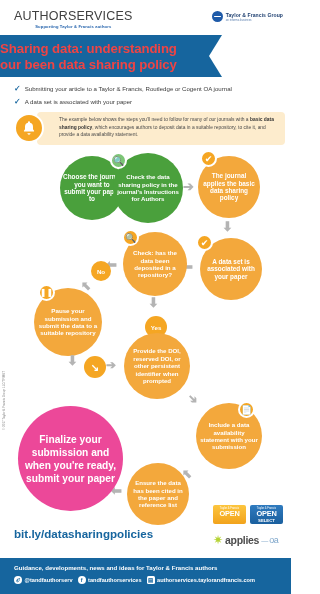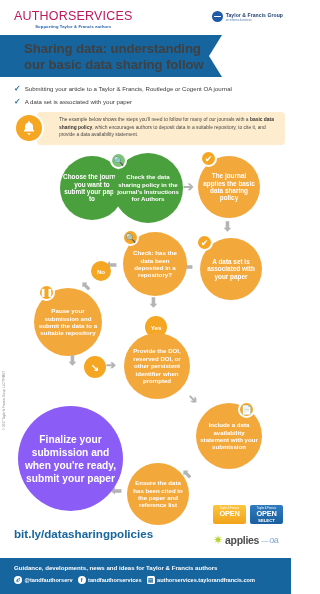--- a/index.html
+++ b/index.html
@@ -8,42 +8,42 @@
     background: #ffffff;
     font-family: "Liberation Sans", sans-serif;
     overflow: hidden;
   }
   .page { position: relative; width: 291px; height: 594px; background: #fff; }
 
   
   .brand-bar { position: absolute; top: 0; left: 0; width: 291px; height: 35px; }
   .as-logo { position: absolute; left: 14px; top: 10px; }
   .as-logo .l1 {
-    font-size: 12.5px; letter-spacing: .2px; color: #be185d; line-height: 13px;
+    font-size: 12.5px; letter-spacing: .2px; color: #404040; line-height: 13px;
     font-family: "Liberation Sans", sans-serif; font-weight: 400;
   }
   .as-logo .l2 {
     font-size: 4.1px; color: #1f5faa; font-weight: bold; letter-spacing: .15px;
     margin-top: 1px; text-align: center;
   }
   .tf-logo { position: absolute; right: 8px; top: 11px; display: flex; align-items: center; gap: 3px; }
   .tf-mark { width: 11px; height: 11px; border-radius: 50%; background: #1e5aa8; position: relative; }
   .tf-mark::after { content:""; position:absolute; left:2px; top:4.6px; width:7px; height:1.8px; background:#fff; border-radius:1px; }
   .tf-txt .t1 { font-size: 5.1px; font-weight: bold; color: #1e3f70; line-height: 6px; letter-spacing: .05px; }
   .tf-txt .t2 { font-size: 2.9px; color: #5b7fae; line-height: 4px; }
 
   
   .title-wrap { position: absolute; top: 35px; left: 0; width: 291px; height: 42px; }
   .title-bg { position: absolute; left: 0; top: 0; width: 209px; height: 42px; background: #16659e; }
   .title-arrow {
     position: absolute; left: 209px; top: 0; width: 0; height: 0;
     border-top: 21px solid #16659e; border-bottom: 21px solid #16659e; border-right: 13px solid transparent;
   }
   .title-txt {
-    position: absolute; left: 24px; top: 6px; color: #404040;
+    position: absolute; left: 0; top: 6px; color: #ef4444;
     font-size: 13.2px; font-weight: bold; line-height: 15.5px; letter-spacing: -.1px;
   }
 
   
   .bullets { position: absolute; left: 14px; top: 84px; width: 270px; }
   .bullet { display: flex; align-items: flex-start; gap: 4px; margin-bottom: 4px; }
   .bullet .tick { color: #16659e; font-size: 8px; line-height: 9px; font-weight: bold; }
   .bullet .btxt { font-size: 6.1px; color: #3b3b3b; line-height: 9px; }
 
   
@@ -65,21 +65,21 @@
 
   
   .flow { position: absolute; left: 0; top: 150px; width: 291px; height: 365px; }
   .node {
     position: absolute; border-radius: 50%; display: flex;
     align-items: center; justify-content: center; text-align: center;
     color: #fff; font-weight: bold; line-height: 7.4px; padding: 3px;
   }
   .green { background: #4aa03c; }
   .orange { background: #f3a83c; }
-  .grey-node { background: #8b5cf6; }
+  .grey-node { background: #ec4899; }
   .pill {
     position: absolute; border-radius: 50%; background: #f5a623; color: #fff;
     display: flex; align-items: center; justify-content: center;
     font-weight: bold; font-size: 6.2px;
   }
   .badge {
     position: absolute; border-radius: 50%; border: 2px solid #fff;
     display: flex; align-items: center; justify-content: center; color: #fff;
   }
   .badge.g { background: #7cc576; }
@@ -140,21 +140,21 @@
         <div class="t2">an informa business</div>
       </div>
     </div>
   </div>
 
   <div class="title-wrap">
     <div class="title-bg"></div>
     <div class="title-arrow"></div>
     <div class="title-txt">
       <div>Sharing data: understanding</div>
-      <div>our basic data sharing follow</div>
+      <div>our been data sharing policy</div>
     </div>
   </div>
 
   <div class="bullets">
     <div class="bullet">
       <span class="tick">✓</span>
       <span class="btxt">Submitting your article to a Taylor &amp; Francis, Routledge or Cogent OA journal</span>
     </div>
     <div class="bullet">
       <span class="tick">✓</span>

